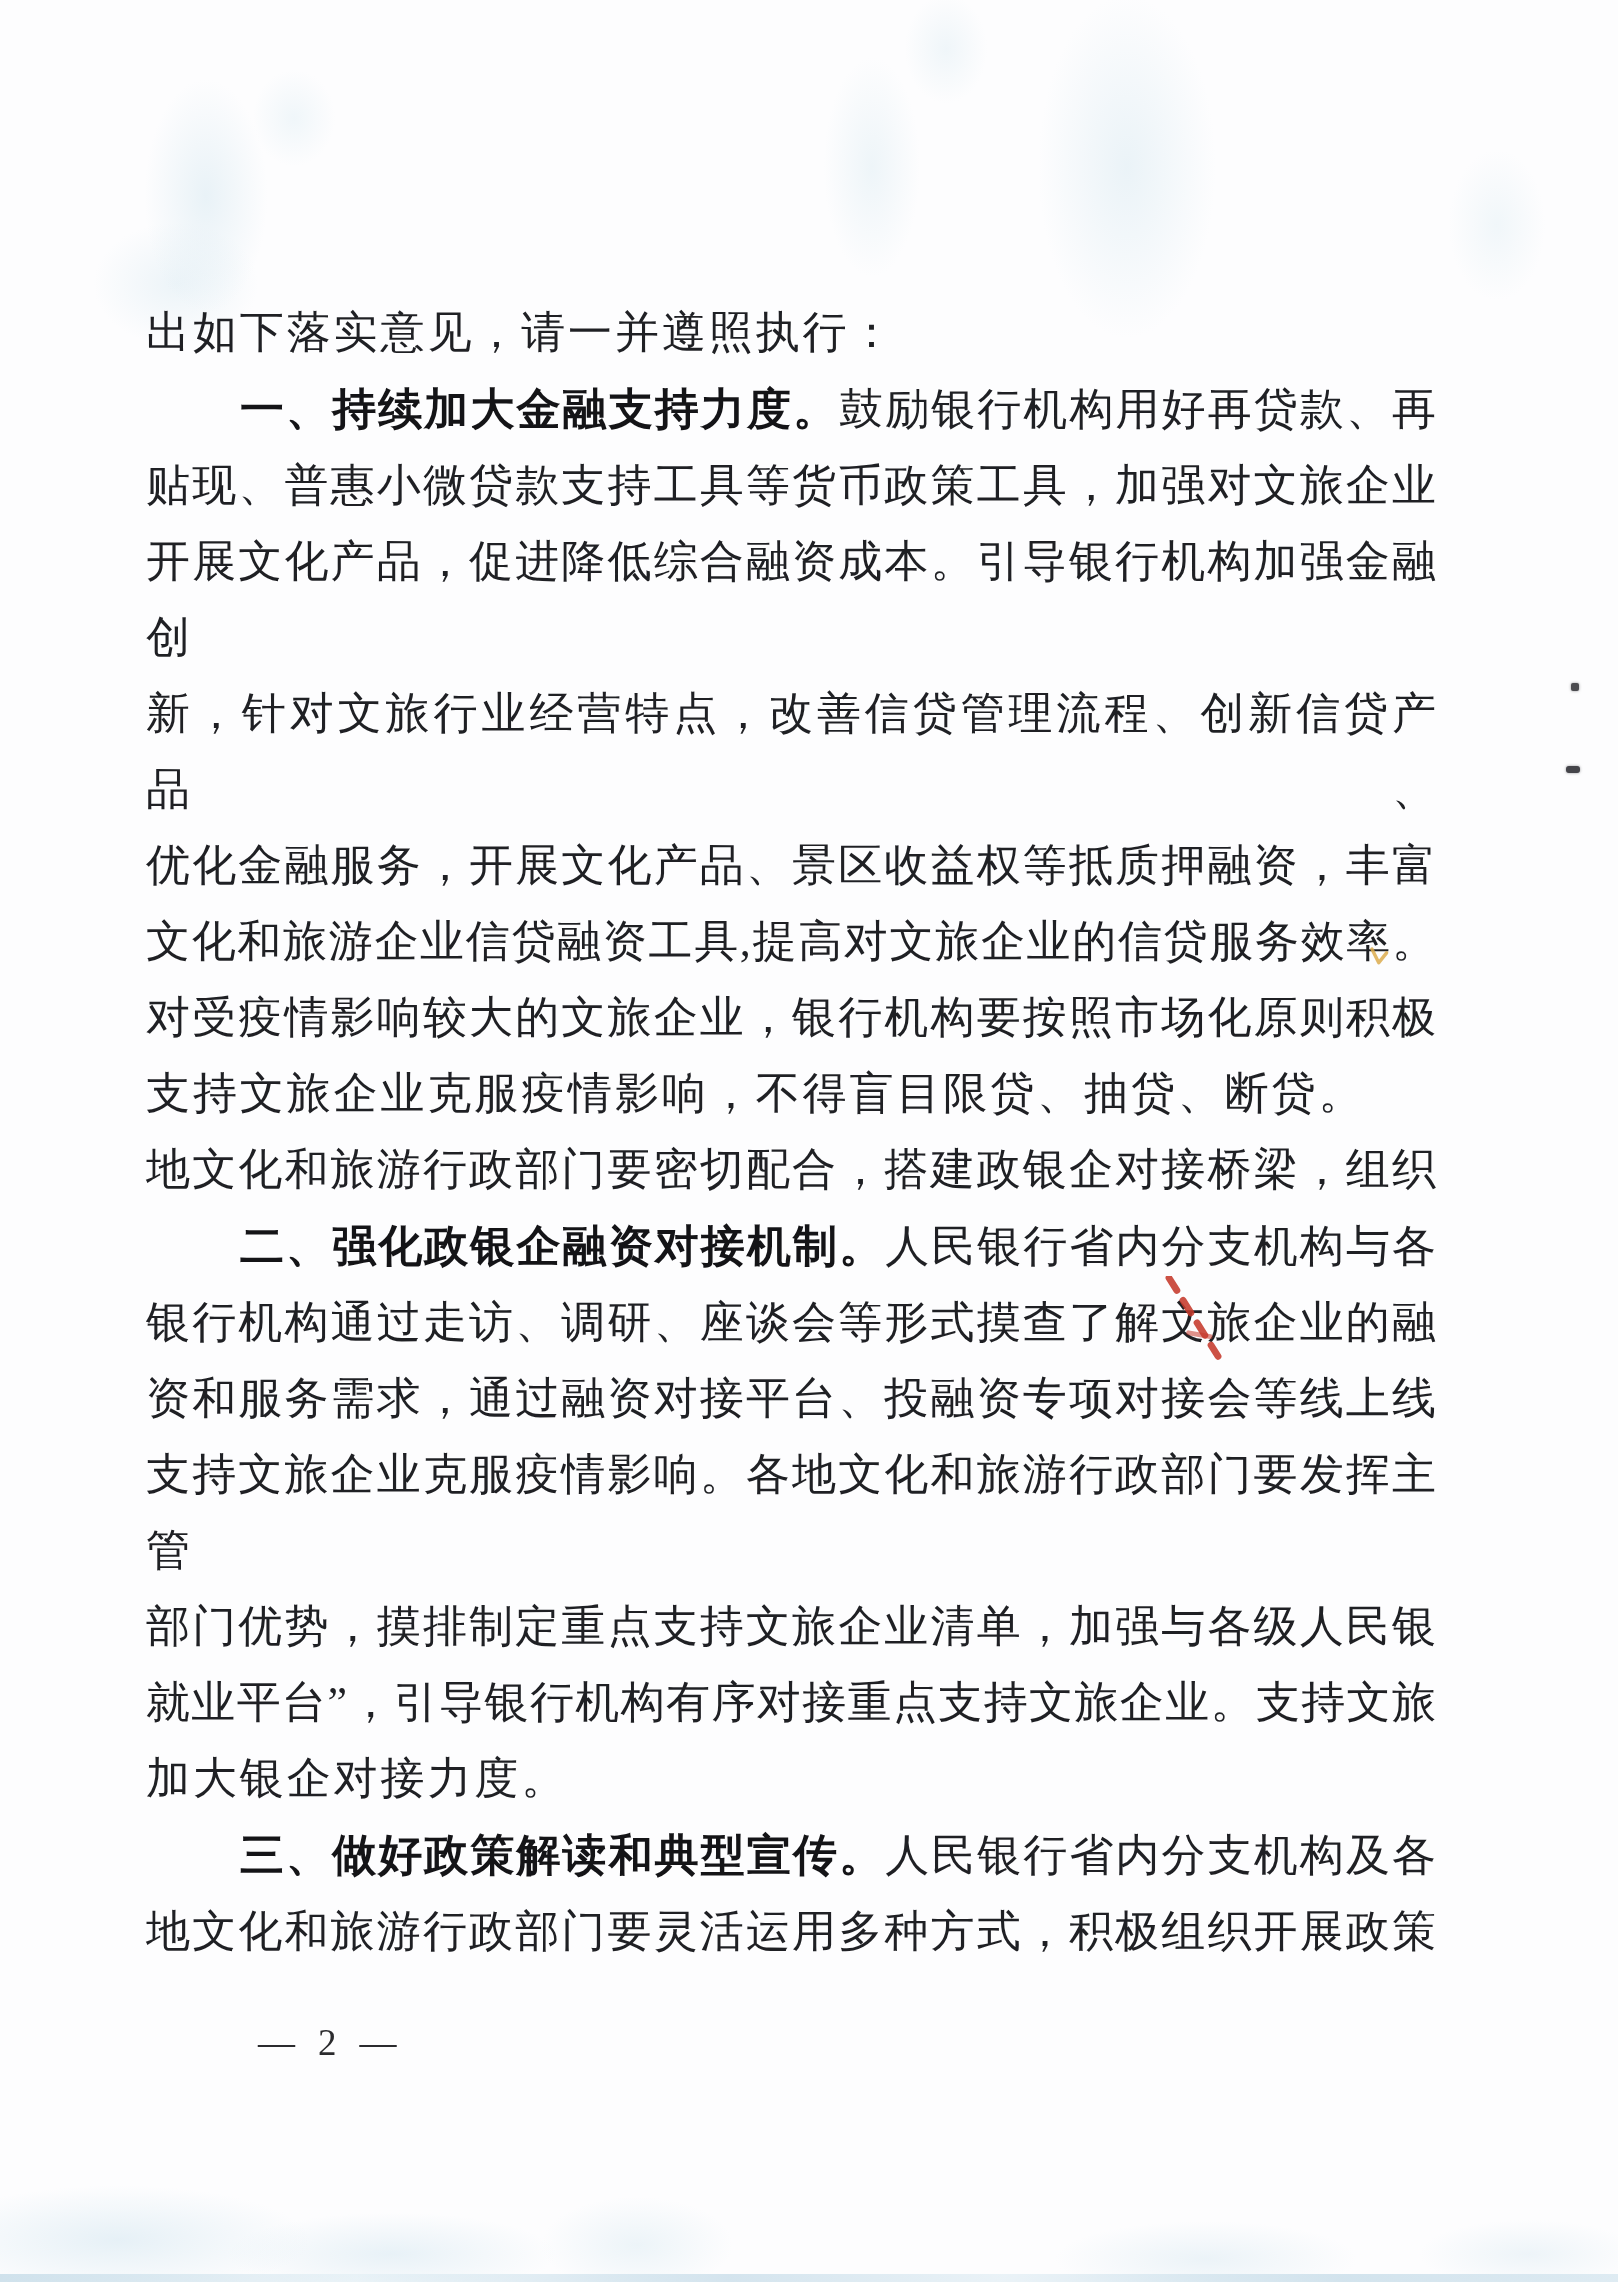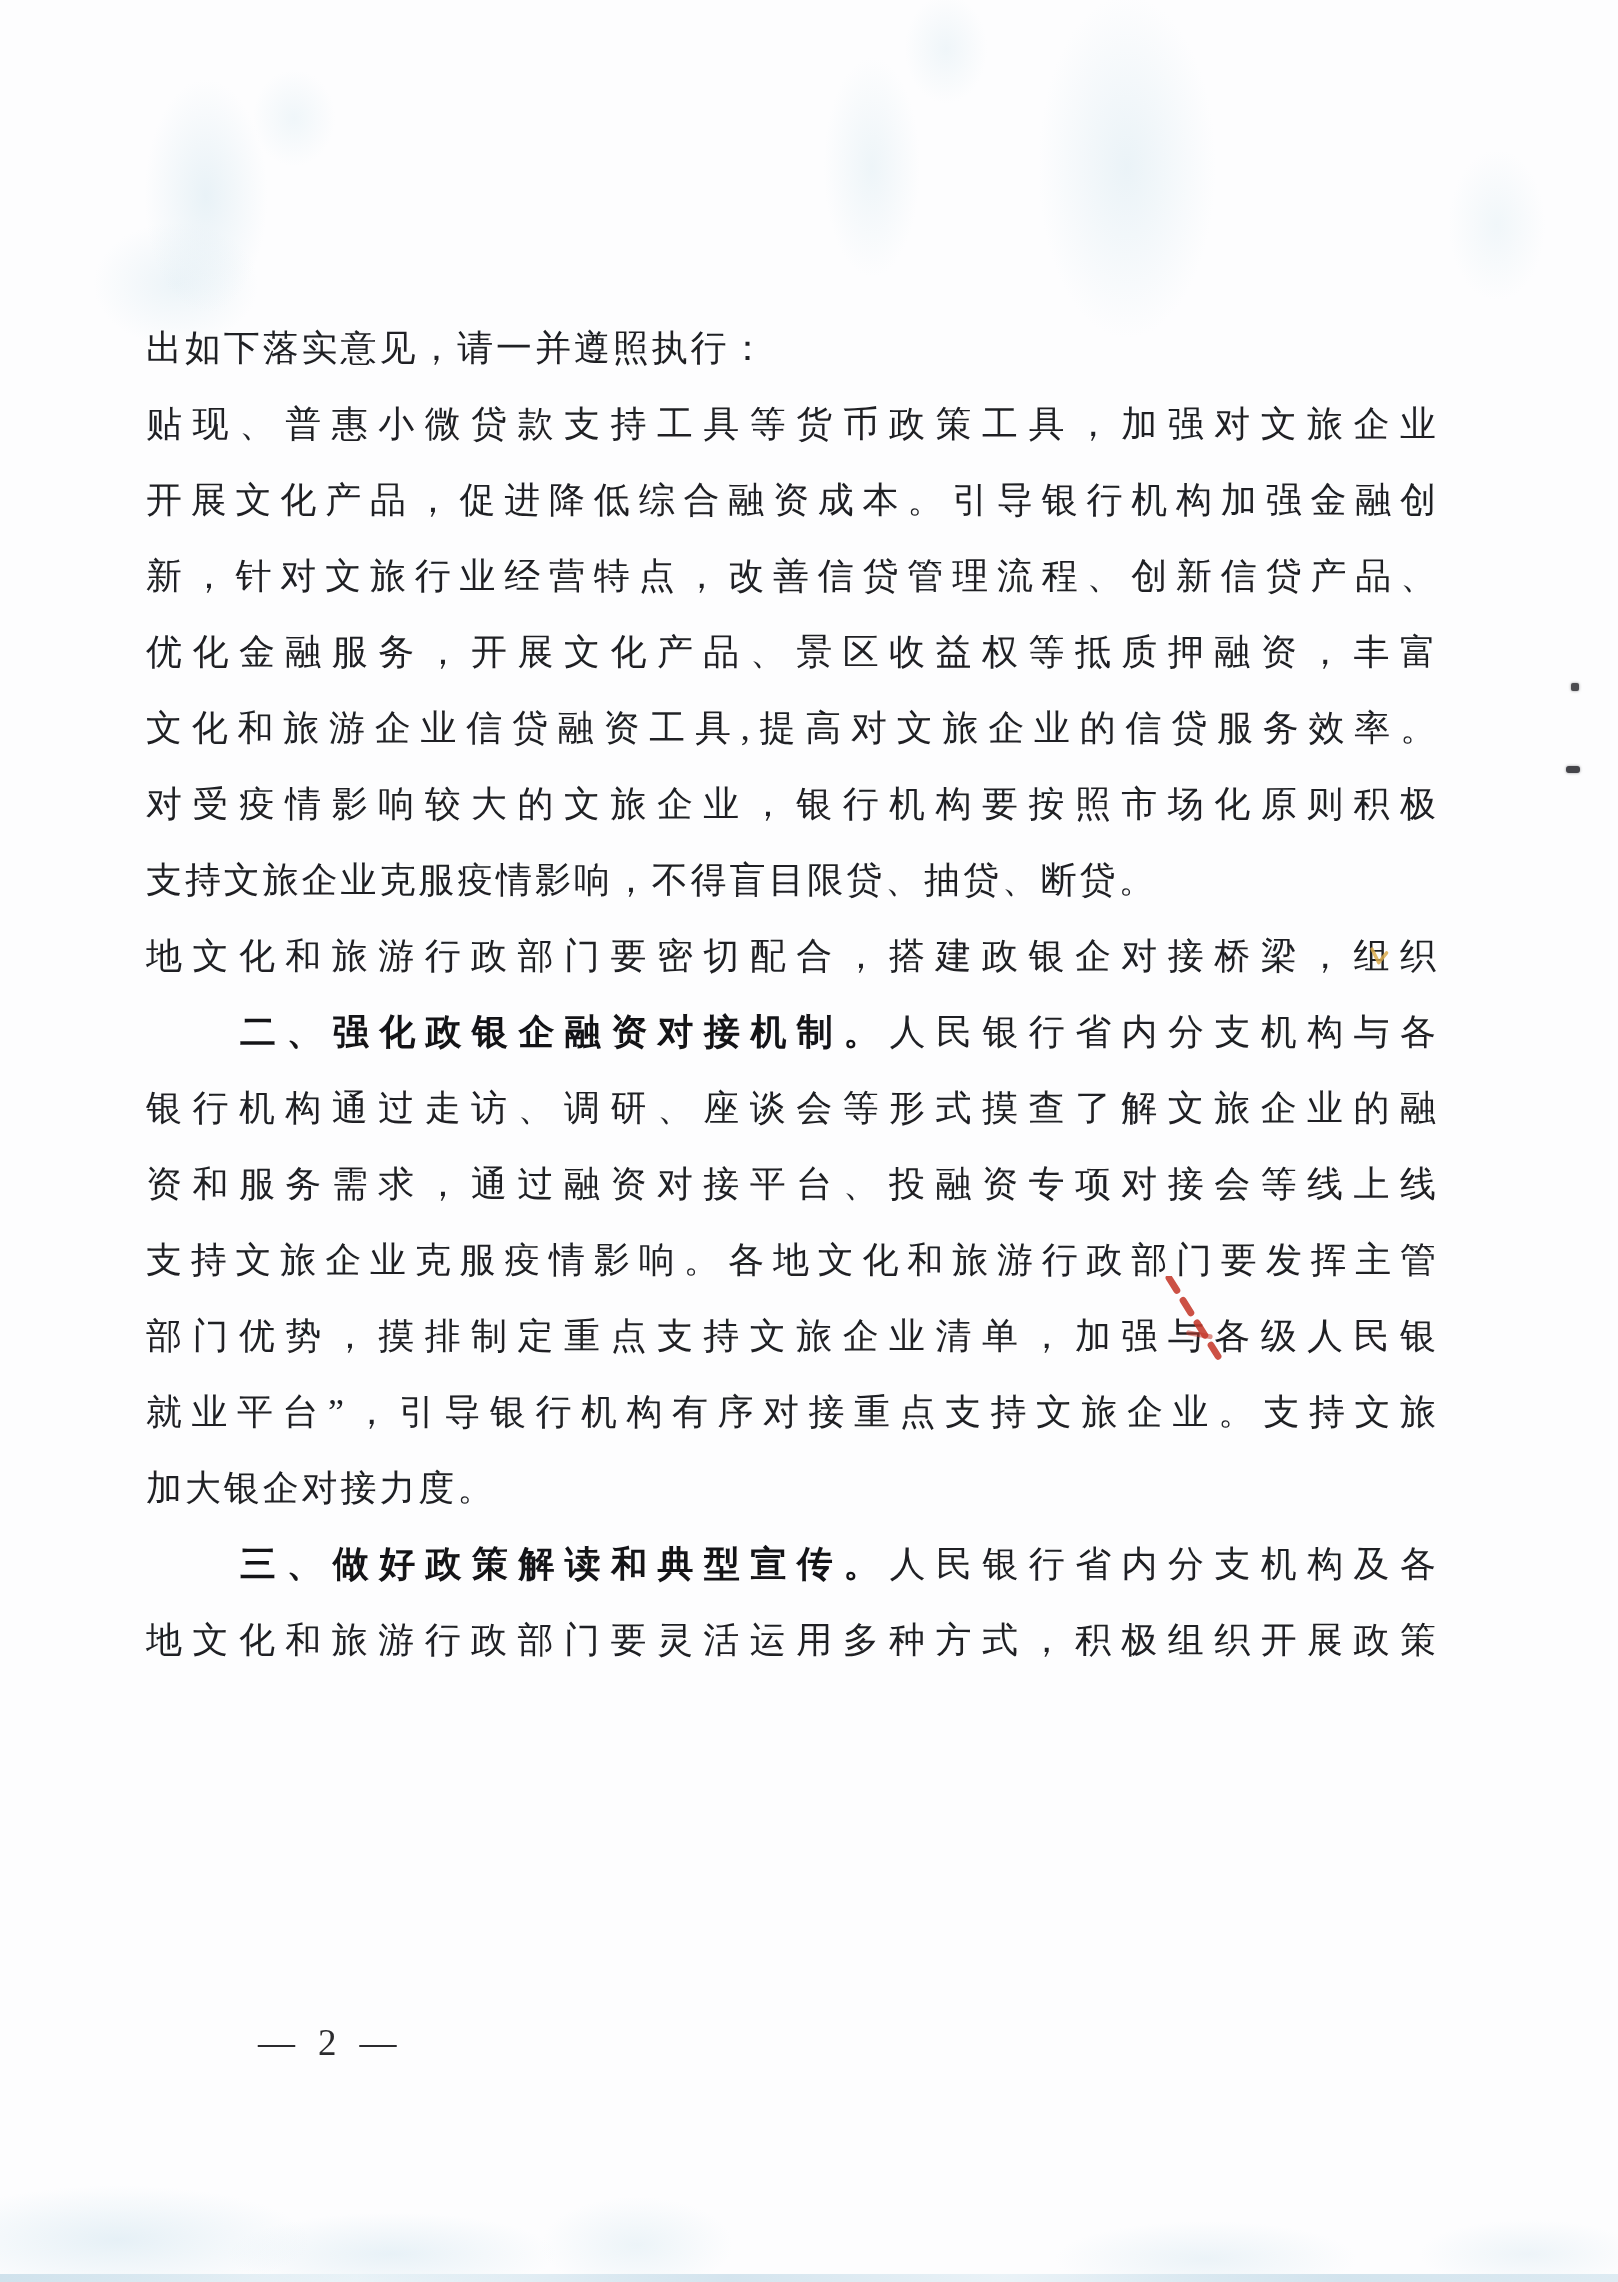--- a/index.html
+++ b/index.html
@@ -28,22 +28,22 @@
       radial-gradient(157px 49px at 1529px 2254px, rgba(214,231,240,.4), transparent 70%);
   }
   .scan-bottom{
     position:absolute;left:0;bottom:0;width:1618px;height:8.8px;
     background:linear-gradient(to right,
       rgba(200,221,233,.85), rgba(221,236,243,.5) 22%,
       rgba(202,222,234,.8) 45%, rgba(219,234,242,.55) 62%,
       rgba(200,221,233,.8) 83%, rgba(210,228,238,.7));
   }
   .textblock{
-    position:absolute;left:146px;top:310px;width:1291px;
-    font-size:36px;line-height:76px;color:#1f2024;
+    position:absolute;left:146px;top:295px;width:1291px;
+    font-size:44px;line-height:76px;color:#1f2024;
   }
   .line{
     text-align:justify;
     text-align-last:justify;
     letter-spacing:1px;
   }
   .line.natural{
     text-align-last:left;
     letter-spacing:2.9px;
   }
@@ -70,20 +70,21 @@
 </style>
 </head>
 <body>
 
 <div class="artifacts"></div>
 
 <div class="textblock">
 
   <div class="line natural">出如下落实意见，请一并遵照执行：</div>
 
+  <div class="line sec"><span class="heading">一、持续加大金融支持力度。</span><span>鼓励银行机构用好再贷款、再</span></div>
   <div class="line">贴现、普惠小微贷款支持工具等货币政策工具，加强对文旅企业</div>
   <div class="line">开展文化产品，促进降低综合融资成本。引导银行机构加强金融创</div>
   <div class="line">新，针对文旅行业经营特点，改善信贷管理流程、创新信贷产品、</div>
   <div class="line">优化金融服务，开展文化产品、景区收益权等抵质押融资，丰富</div>
   <div class="line">文化和旅游企业信贷融资工具,提高对文旅企业的信贷服务效率。</div>
   <div class="line">对受疫情影响较大的文旅企业，银行机构要按照市场化原则积极</div>
   <div class="line natural">支持文旅企业克服疫情影响，不得盲目限贷、抽贷、断贷。</div>
 
   <div class="line">地文化和旅游行政部门要密切配合，搭建政银企对接桥梁，组织</div>
   <div class="line sec"><span class="heading">二、强化政银企融资对接机制。</span><span>人民银行省内分支机构与各</span></div>

